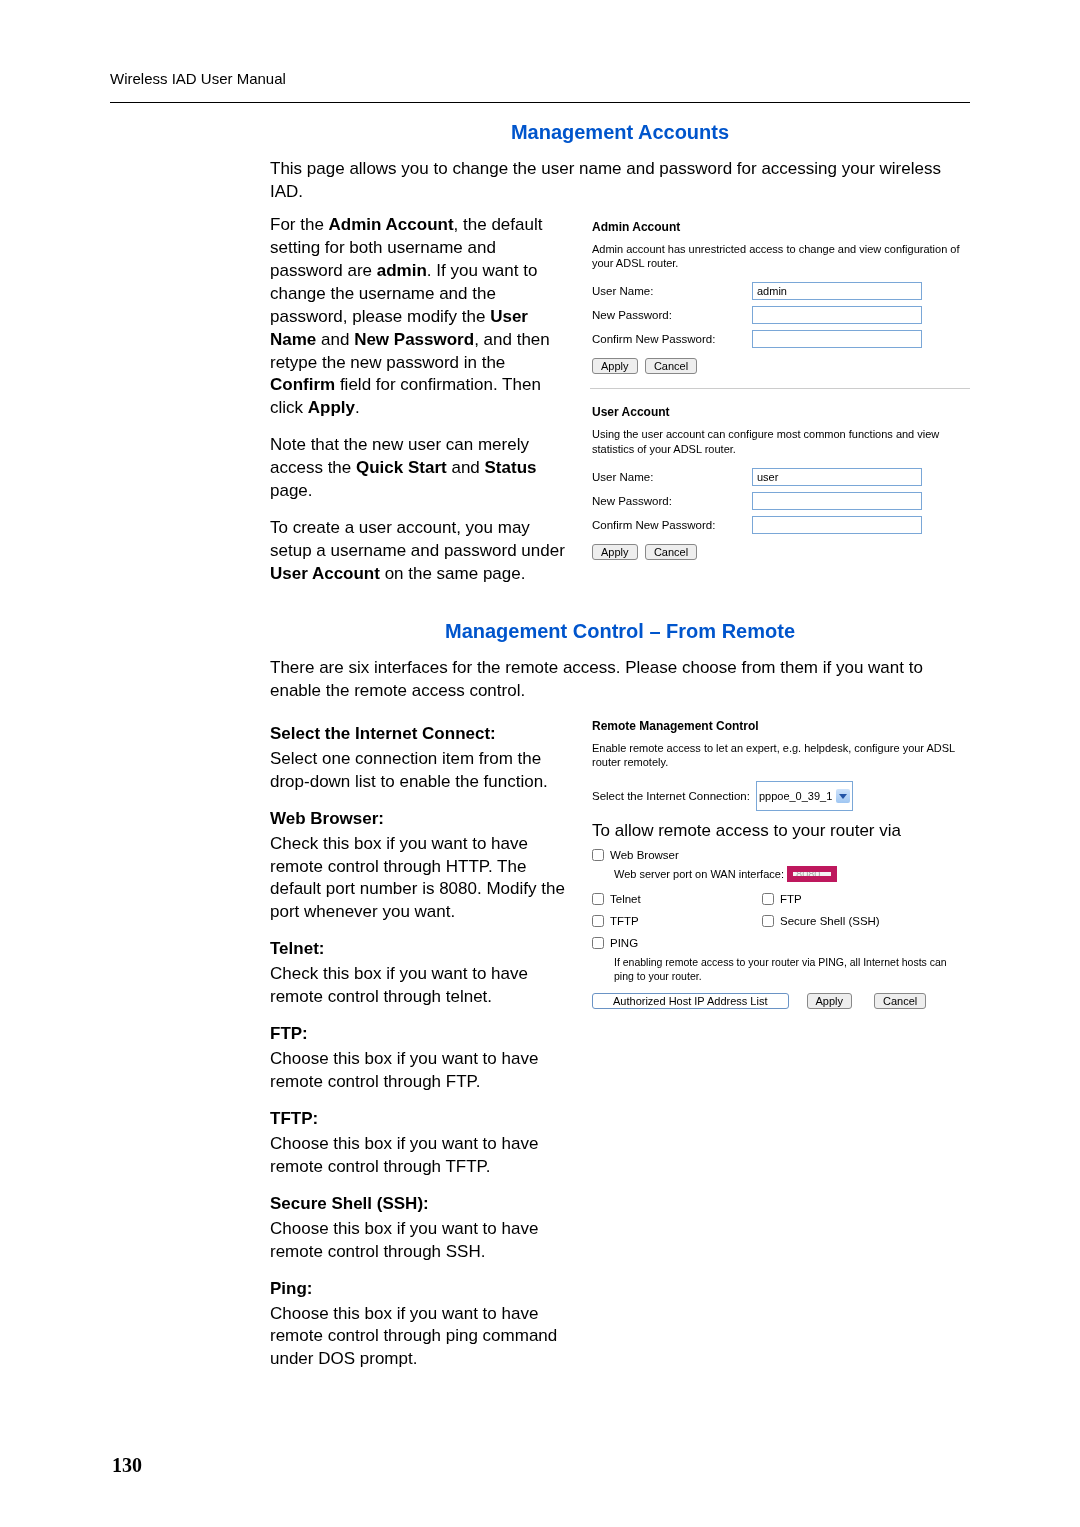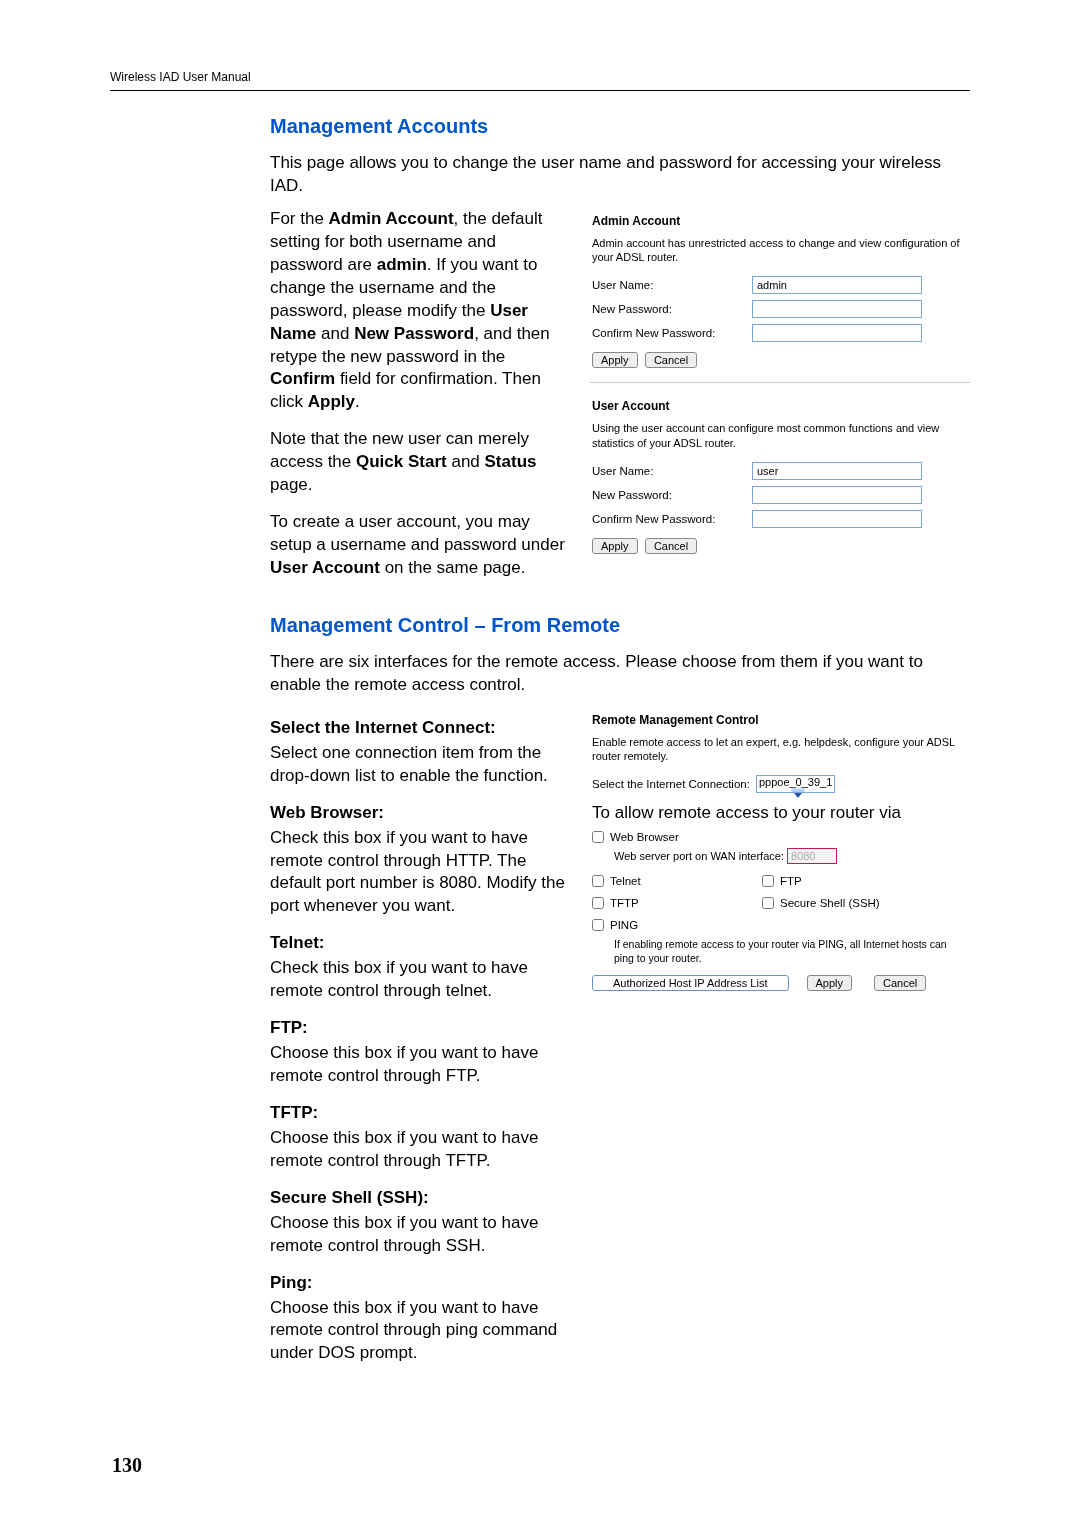--- a/index.html
+++ b/index.html
@@ -6,33 +6,34 @@
   body {
     width: 1080px;
     height: 1527px;
     background: #fff;
     font-family: Arial, Helvetica, sans-serif;
     color: #000;
     position: relative;
     padding: 70px 110px 0 110px;
   }
   .header-title {
-    font-size: 12px;
-    padding-bottom: 6px;
+    font-size: 15px;
+    padding-bottom: 15px;
     border-bottom: 1.5px solid #000;
-    margin-bottom: 24px;
+    margin-bottom: 18px;
   }
   .content {
     padding-left: 160px;
   }
   .section-heading {
     color: #0055cc;
     font-weight: bold;
     font-size: 20px;
     margin-bottom: 14px;
+    text-align: center;
   }
   .intro {
     font-size: 17px;
     line-height: 1.35;
     margin-bottom: 10px;
   }
   .two-col {
     display: flex;
     gap: 20px;
     margin-bottom: 20px;
@@ -80,25 +81,24 @@
     border: 1px solid #888;
     background: #eee;
     border-radius: 3px;
     cursor: pointer;
   }
   .ui-btn + .ui-btn { margin-left: 4px; }
   .select-box {
     border: 1px solid #7aa7d7;
     font-size: 11px;
     padding: 0 2px;
-    height: 18px;
+    height: 30px;
     background: #fff;
     display: inline-flex;
     align-items: center;
-    flex-direction: column;
   }
   .select-box .chev {
     display: inline-block;
     width: 14px; height: 14px;
     background: linear-gradient(#cfe3fb,#9fc6f2);
     margin-left: 4px;
     position: relative;
     border-radius: 2px;
   }
   .select-box .chev::after {
@@ -106,21 +106,21 @@
     border-left:4px solid transparent;
     border-right:4px solid transparent;
     border-top:5px solid #2354a6;
   }
   .chk-row { margin: 5px 0; font-size: 11.5px; display:flex; align-items:center; }
   .chk-row input[type=checkbox]{ margin-right:6px; width:12px; height:12px; }
   .chk-grid { display:flex; flex-wrap:wrap; }
   .chk-cell { width:170px; }
   .sub-indent { padding-left: 22px; font-size: 11px; color:#000; }
   .sub-indent .gray-input {
-    width: 50px; height: 16px; border:1px solid #be185d;
+    width: 50px; height: 16px; border:6px solid #be185d;
     background:#f4f4f4; color:#aaa; font-size:11px; text-align:left; padding:0 3px;
   }
   .ping-note { font-size:10.5px; padding-left:22px; line-height:1.25; margin-top:2px; margin-bottom:10px; }
   .host-btn-row { display:flex; align-items:center; gap:18px; }
   .host-btn {
     font-size: 11px; padding:1px 20px;
     border:1px solid #6a93c5; background:#fff; border-radius:3px;
   }
   .page-num {
     position: absolute;

